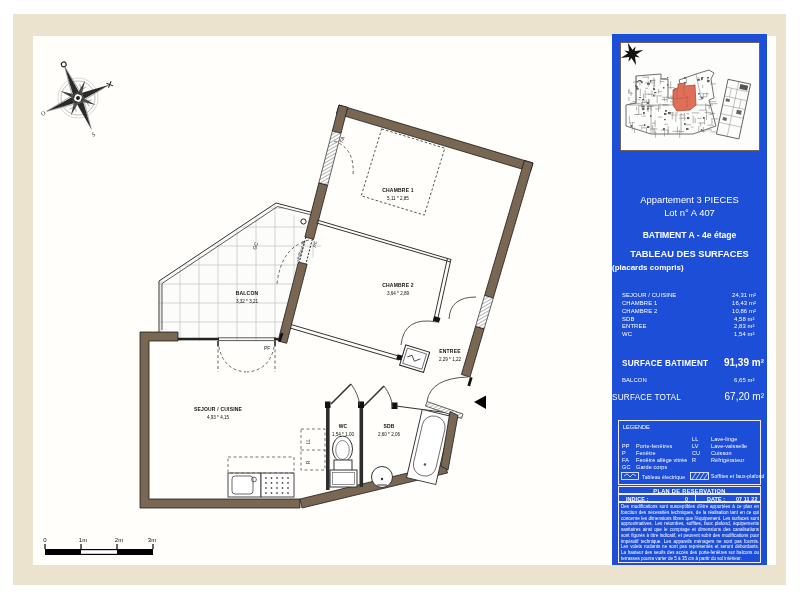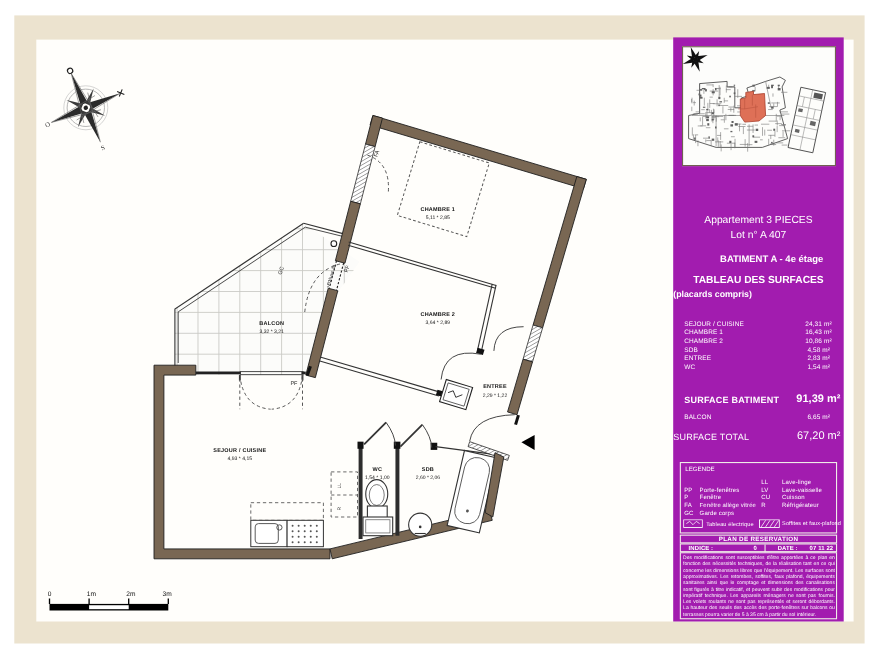--- a/index.html
+++ b/index.html
@@ -1,18 +1,18 @@
 <!DOCTYPE html>
 <html><head><meta charset="utf-8">
 <style>
 html,body{margin:0;padding:0;width:800px;height:600px;background:#fff;font-family:"Liberation Sans",sans-serif;}
 #mat{position:absolute;left:13px;top:14px;width:773px;height:571px;background:#ece3cf;}
 #page{position:absolute;left:33px;top:36px;width:743px;height:529px;background:#fffefb;}
 #plan{position:absolute;left:0;top:0;}
-#side{position:absolute;left:612px;top:34px;width:155px;height:531px;background:#a21caf;}
+#side{position:absolute;left:612px;top:34px;width:155px;height:531px;background:#1d4ed8;}
 #sitebox{position:absolute;left:8px;top:8px;width:138px;height:107px;background:#fdfdfb;border:1px solid #706152;}
 .t{position:absolute;color:#fff;white-space:nowrap;}
 .row{position:absolute;color:#fff;font-size:5.9px;letter-spacing:0.1px;white-space:nowrap;}
 .bx .row{font-size:5.5px;}
 .bx{position:absolute;border:1px solid #efece8;box-sizing:border-box;}
 </style></head>
 <body>
 <div id="mat"></div>
 <div id="page"></div>
 <div id="plan"><svg width="800" height="600" viewBox="0 0 800 600">
@@ -258,21 +258,21 @@
             <polygon points="0,-8.5 1.8,-1.6 -1.8,-1.6"></polygon>
             <polygon points="0,8.5 1.8,1.6 -1.8,1.6"></polygon>
 <polygon points="-8.5,0 -1.6,1.8 -1.6,-1.8"></polygon>
             <polygon points="8.5,0 1.6,1.8 1.6,-1.8"></polygon>
           </g>
 <circle r="2.2" fill="#111"></circle>
 </g>
       </svg></div>
 <div class="t" style="left:0;width:155px;top:160px;text-align:center;font-size:9.4px;">Appartement 3 PIECES</div>
 <div class="t" style="left:0;width:155px;top:173px;text-align:center;font-size:9.4px;">Lot n° A 407</div>
-<div class="t" style="left:0;width:155px;top:196px;text-align:center;font-size:8.6px;font-weight:bold;padding-left:12px;">BATIMENT A - 4e étage</div>
+<div class="t" style="left:0;width:155px;top:196px;text-align:center;font-size:8.6px;font-weight:bold;">BATIMENT A - 4e étage</div>
 <div class="t" style="left:0;width:155px;top:215px;text-align:center;font-size:9.3px;font-weight:bold;letter-spacing:0px;">TABLEAU DES SURFACES</div>
 <div class="t" style="left:0;width:155px;top:229px;font-size:8px;font-weight:bold;">(placards compris)</div>
 
 <div class="row" style="left:10px;top:258px;">SEJOUR / CUISINE</div>
     <div class="row" style="left:120px;top:258px;">24,31 m²</div>
 <div class="row" style="left:10px;top:266px;">CHAMBRE 1</div>
     <div class="row" style="left:120px;top:266px;">16,43 m²</div>
 <div class="row" style="left:10px;top:274px;">CHAMBRE 2</div>
     <div class="row" style="left:120px;top:274px;">10,86 m²</div>
 <div class="row" style="left:10px;top:282px;">SDB</div>

